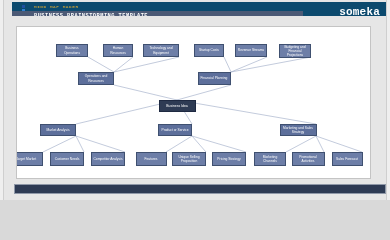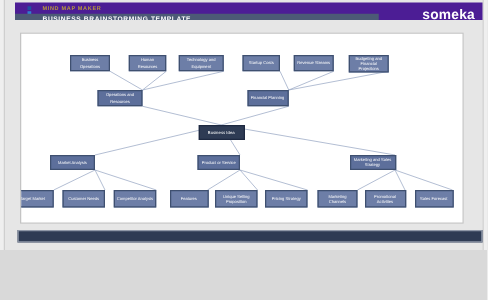--- a/index.html
+++ b/index.html
@@ -20,22 +20,23 @@
     background: #e6e6e6;
   }
 
   
   .header {
     position: absolute;
     left: 12px;
     top: 2px;
     width: 374px;
     height: 14px;
-    background: #4c1d95;
+    background: #0c4a6e;
     overflow: hidden;
+    font-family: Liberation Mono, monospace;
   }
   .header-logo-icon {
     position: absolute;
     left: 3px;
     top: 2px;
     width: 17px;
     height: 18px;
   }
   .header-title-block {
     position: absolute;

